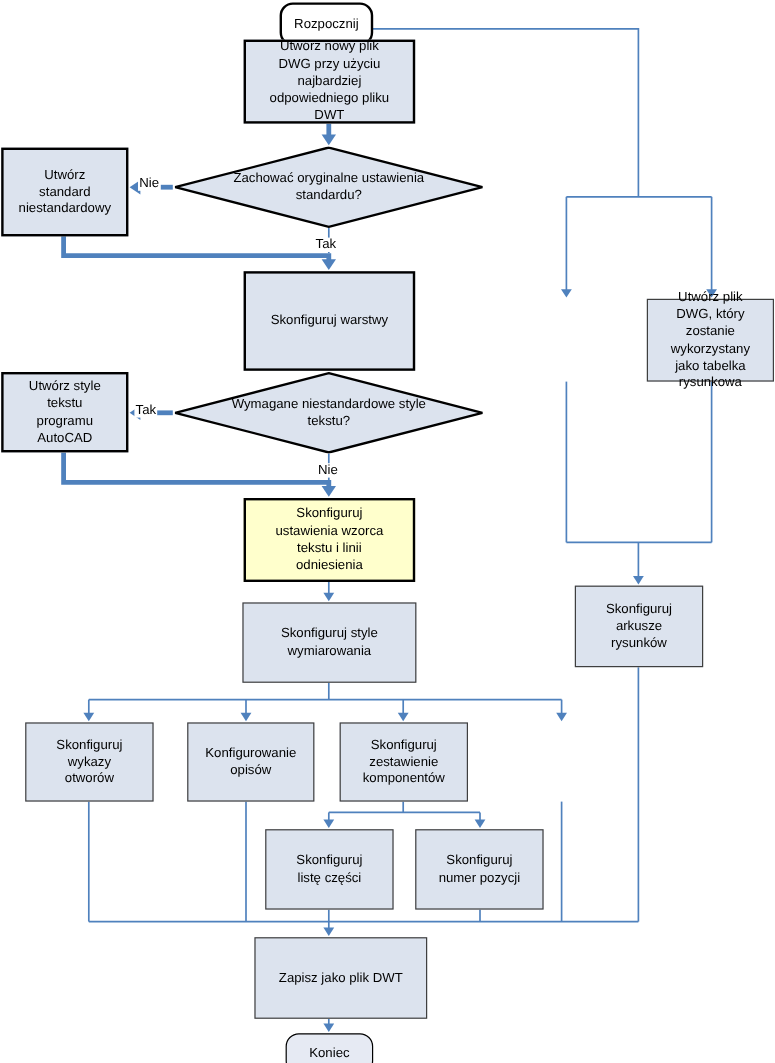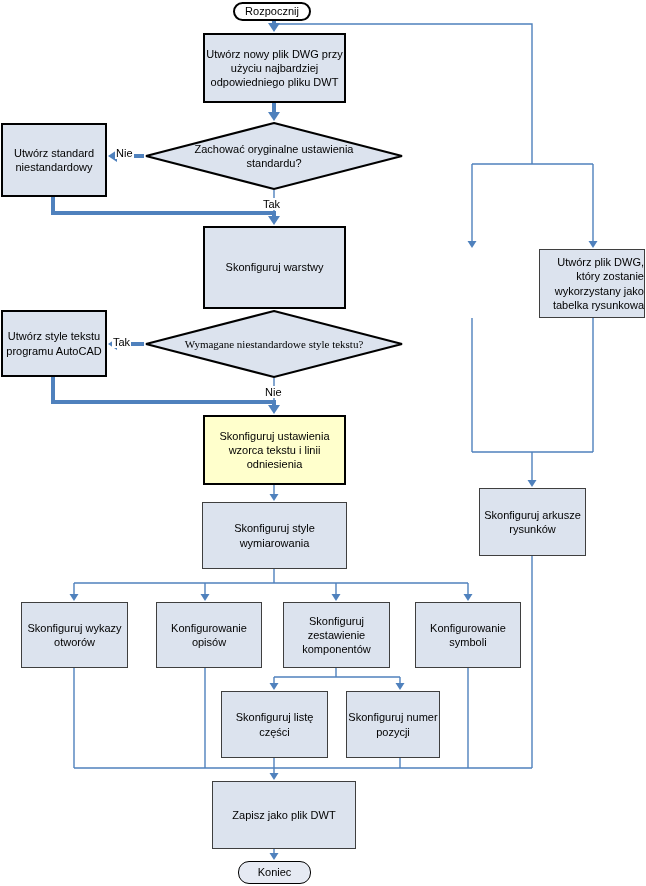--- a/index.html
+++ b/index.html
@@ -3,21 +3,21 @@
 <meta charset="utf-8">
 <style>
   html,body{margin:0;padding:0;background:#fff;}
   .canvas{
     position:relative;width:646px;height:886px;background:#fff;overflow:hidden;
     font-family:"Liberation Sans","DejaVu Sans",sans-serif;color:#000;
   }
   .edges{position:absolute;left:0;top:0;width:646px;height:886px;}
   .node{
     position:absolute;box-sizing:border-box;display:flex;align-items:center;justify-content:center;
-    text-align:center;font-size:11px;line-height:1.3;padding:0;
+    text-align:center;font-size:11px;line-height:1.3;padding:16px;
   }
   .process{background:#dce3ee;border:1px solid #3f3f3f;}
   .process.bold{border:2px solid #000;}
   .process.highlight{background:#ffffcc;border:2px solid #000;}
   .terminator{background:#fff;border:2px solid #000;border-radius:11px;font-size:11px;}
   .terminator.end{background:#e6eaf3;border-width:1.5px;align-items:center;}
   .diamond{background:transparent;padding:0;}
   .diamond svg{position:absolute;left:0;top:0;width:100%;height:100%;}
   .diamond .dtext{position:relative;z-index:1;width:186px;}
   .edge-label{
@@ -121,21 +121,21 @@
   </div>
 
   <div class="node process bold" style="left:1px;top:123px;width:106px;height:74px;">
     <span>Utwórz standard niestandardowy</span>
   </div>
 
   <div class="node process bold" style="left:203px;top:226px;width:143px;height:83px;">
     <span>Skonfiguruj warstwy</span>
   </div>
 
-  <div class="node diamond" style="left:144px;top:310px;width:260px;height:68px;font-family:Liberation Serif, serif;">
+  <div class="node diamond" style="left:144px;top:310px;width:260px;height:68px;">
     <svg viewBox="0 0 260 68" preserveAspectRatio="none">
       <polygon points="130,1 258,34 130,67 2,34" fill="#dce3ee" stroke="#000" stroke-width="2"></polygon>
     </svg>
     <span class="dtext">Wymagane niestandardowe style tekstu?</span>
   </div>
 
   <div class="node process bold" style="left:1px;top:310px;width:106px;height:67px;">
     <span>Utwórz style tekstu programu AutoCAD</span>
   </div>
 
@@ -152,42 +152,39 @@
   </div>
 
   <div class="node process" style="left:156px;top:602px;width:106px;height:66px;">
     <span>Konfigurowanie opisów</span>
   </div>
 
   <div class="node process" style="left:283px;top:602px;width:107px;height:66px;">
     <span>Skonfiguruj zestawienie komponentów</span>
   </div>
 
-  <div class="node process" style="left:415px;top:602px;width:106px;height:66px;">
-    <span>Konfigurowanie symboli</span>
-  </div>
 
   <div class="node process" style="left:221px;top:691px;width:107px;height:67px;">
     <span>Skonfiguruj listę części</span>
   </div>
 
-  <div class="node process" style="left:346px;top:691px;width:94px;height:67px;justify-content:flex-end;">
+  <div class="node process" style="left:346px;top:691px;width:107px;height:67px;justify-content:flex-end;">
     <span>Skonfiguruj numer pozycji</span>
   </div>
 
   <div class="node process" style="left:212px;top:781px;width:144px;height:68px;">
     <span>Zapisz jako plik DWT</span>
   </div>
 
   <div class="node terminator end" style="left:238px;top:861px;width:73px;height:23px;">
     <span>Koniec</span>
   </div>
 
 
-  <div class="node process" style="left:539px;top:249px;width:106px;height:69px;text-align:right;">
+  <div class="node process" style="left:539px;top:249px;width:106px;height:69px;">
     <span>Utwórz plik DWG, który zostanie wykorzystany jako tabelka rysunkowa</span>
   </div>
 
   <div class="node process" style="left:479px;top:488px;width:107px;height:68px;">
     <span>Skonfiguruj arkusze rysunków</span>
   </div>
 
   <div class="edge-label" style="left:115px;top:147px;">Nie</div>
   <div class="edge-label" style="left:262px;top:198px;">Tak</div>
   <div class="edge-label" style="left:112px;top:336px;">Tak</div>

